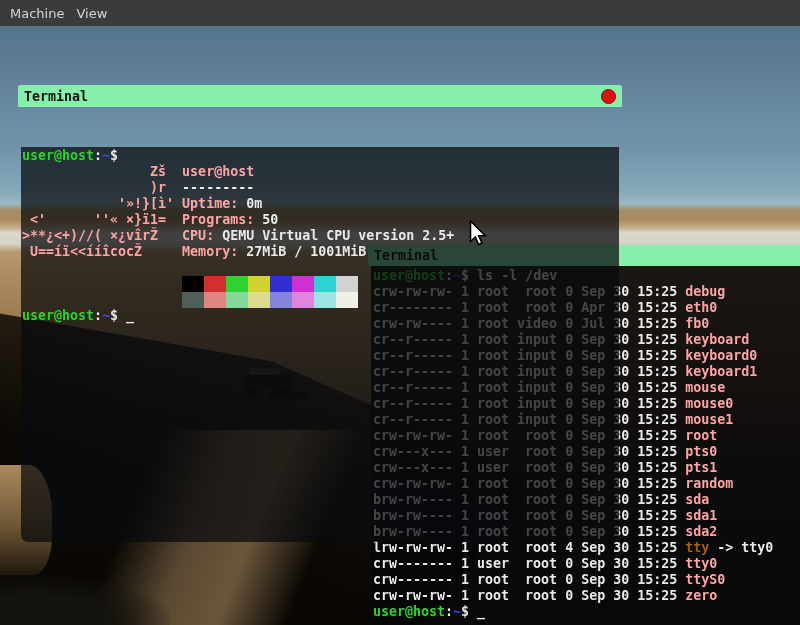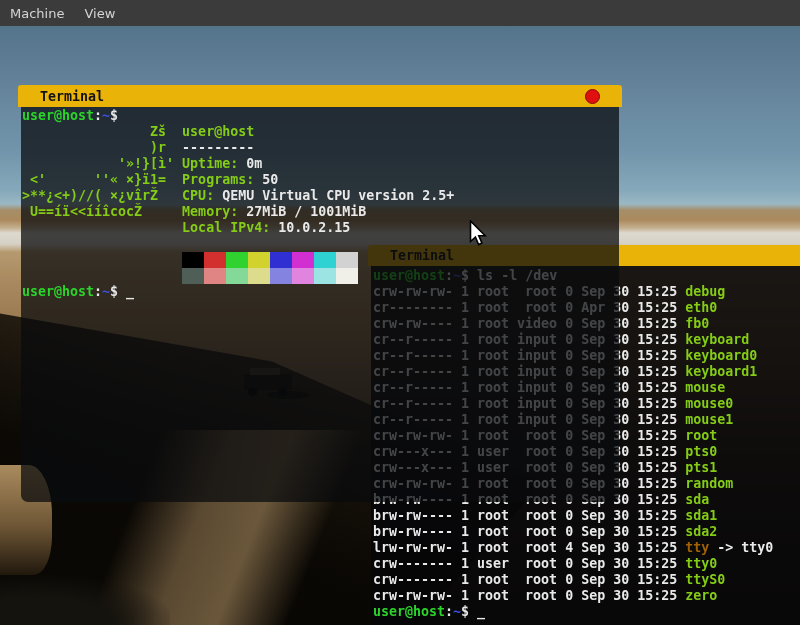--- a/index.html
+++ b/index.html
@@ -6,21 +6,21 @@
   body{
     width:800px;height:625px;overflow:hidden;position:relative;
     background:#000;
     font-family:"DejaVu Sans Mono","Liberation Mono",monospace;
   }
 
   
   .menubar{
     position:absolute;left:0;top:0;width:800px;height:26px;
     background:#3b3b3b;display:flex;align-items:center;
-    padding-left:10px;box-sizing:border-box;gap:20px;z-index:6;
+    padding-left:10px;box-sizing:border-box;gap:12px;z-index:6;
     font-family:"DejaVu Sans","Liberation Sans",sans-serif;
     font-size:13px;color:#d4d4d4;
   }
   .menu-item{cursor:default;}
 
   
   .wallpaper{position:absolute;left:0;top:26px;width:800px;height:599px;z-index:1;
     background:linear-gradient(180deg,
       #54748c 0px,#63829a 55px,#7295ab 125px,#86a9ba 165px,#9bb8c4 178px,
       #a58f68 184px,#ab8a5d 194px,#c4b090 202px,
@@ -44,46 +44,46 @@
   }
   .truck{position:absolute;left:238px;top:360px;width:72px;height:42px;z-index:1;}
   .truck-body{position:absolute;left:6px;top:14px;width:48px;height:16px;background:#14110c;border-radius:2px;}
   .truck-rack{position:absolute;left:12px;top:8px;width:30px;height:7px;background:#3e382c;border-radius:1px;}
   .truck-wheel{position:absolute;width:9px;height:9px;border-radius:50%;background:#060504;top:27px;}
   .truck-shadow{position:absolute;left:28px;top:31px;width:44px;height:8px;background:rgba(0,0,0,0.55);border-radius:50%;}
 
   
   .window{position:absolute;}
   .titlebar{
-    background:#eab308;color:#121212;display:flex;align-items:center;
-    padding:0 22px;box-sizing:border-box;
+    background:#86efac;color:#121212;display:flex;align-items:center;
+    padding:0 6px;box-sizing:border-box;
     font-weight:bold;font-size:13.3px;border-radius:3px 3px 0 0;gap:22px;
   }
   .close-btn{
     margin-left:auto;width:15px;height:15px;border-radius:50%;
     background:#e01010;border:1px solid #8a0606;box-sizing:border-box;
   }
   .win-content{
     margin:0 3px 3px 3px;overflow:hidden;
   }
   #terminal2{left:368px;top:245px;width:470px;height:390px;z-index:2;}
   #terminal2 .titlebar{height:21px;}
   #terminal2 .win-content{background:rgba(6,6,8,0.88);height:600px;padding:2px 0 0 2px;}
   #terminal1{left:18px;top:85px;width:604px;height:420px;z-index:3;}
   #terminal1 .titlebar{height:22px;}
-  #terminal1 .win-content{background:rgba(10,11,13,0.74);height:394px;padding:1px 0 0 1px;border-radius:0 0 7px 7px;}
+  #terminal1 .win-content{background:rgba(10,11,13,0.74);height:394px;padding:1px 0 0 1px;border-radius:0 0 7px 7px;margin-top:40px;}
 
   .tline{
     height:16px;line-height:16px;font-size:13.3px;font-weight:bold;
     white-space:pre;letter-spacing:0;
   }
   .c-green{color:#2bd42b}
   .c-white{color:#e9e9e9}
   .c-blue{color:#3c50e0}
-  .c-yellow{color:#84cc16}
+  .c-yellow{color:#fca5a5}
   .c-cyan{color:#a16207}
   .palette-line{display:flex;padding-left:160px;}
   .swatch{width:22px;height:16px;flex:0 0 22px;}
 
   
   .mouse-cursor{position:absolute;left:469px;top:220px;z-index:7;}
 </style>
 </head>
 <body>
 
@@ -106,21 +106,21 @@
 </div>
 
 <div class="window" id="terminal2">
   <div class="titlebar">
     <span>Terminal</span>
   </div>
   <div class="win-content" id="t2-body">
       <div class="tline"><span class="c-green">user@host</span><span class="c-white">:</span><span class="c-blue">~</span><span class="c-white">$</span><span class="c-white"> ls -l /dev</span></div>
       <div class="tline"><span class="c-white">crw-rw-rw- 1 root  root 0 Sep 30 15:25 </span><span class="c-yellow">debug</span></div>
       <div class="tline"><span class="c-white">cr-------- 1 root  root 0 Apr 30 15:25 </span><span class="c-yellow">eth0</span></div>
-      <div class="tline"><span class="c-white">crw-rw---- 1 root video 0 Sep 30 15:25 </span><span class="c-yellow">fb0</span></div>
+      <div class="tline"><span class="c-white">crw-rw---- 1 root video 0 Jul 30 15:25 </span><span class="c-yellow">fb0</span></div>
       <div class="tline"><span class="c-white">cr--r----- 1 root input 0 Sep 30 15:25 </span><span class="c-yellow">keyboard</span></div>
       <div class="tline"><span class="c-white">cr--r----- 1 root input 0 Sep 30 15:25 </span><span class="c-yellow">keyboard0</span></div>
       <div class="tline"><span class="c-white">cr--r----- 1 root input 0 Sep 30 15:25 </span><span class="c-yellow">keyboard1</span></div>
       <div class="tline"><span class="c-white">cr--r----- 1 root input 0 Sep 30 15:25 </span><span class="c-yellow">mouse</span></div>
       <div class="tline"><span class="c-white">cr--r----- 1 root input 0 Sep 30 15:25 </span><span class="c-yellow">mouse0</span></div>
       <div class="tline"><span class="c-white">cr--r----- 1 root input 0 Sep 30 15:25 </span><span class="c-yellow">mouse1</span></div>
       <div class="tline"><span class="c-white">crw-rw-rw- 1 root  root 0 Sep 30 15:25 </span><span class="c-yellow">root</span></div>
       <div class="tline"><span class="c-white">crw---x--- 1 user  root 0 Sep 30 15:25 </span><span class="c-yellow">pts0</span></div>
       <div class="tline"><span class="c-white">crw---x--- 1 user  root 0 Sep 30 15:25 </span><span class="c-yellow">pts1</span></div>
       <div class="tline"><span class="c-white">crw-rw-rw- 1 root  root 0 Sep 30 15:25 </span><span class="c-yellow">random</span></div>
@@ -141,21 +141,20 @@
     <span class="close-btn"></span>
   </div>
   <div class="win-content" id="t1-body">
       <div class="tline"><span class="c-green">user@host</span><span class="c-white">:</span><span class="c-blue">~</span><span class="c-white">$</span></div>
       <div class="tline"><span class="c-yellow">                Zš  </span><span class="c-yellow">user@host</span></div>
       <div class="tline"><span class="c-yellow">                )r  </span><span class="c-white">---------</span></div>
       <div class="tline"><span class="c-yellow">            '»!}[ì' </span><span class="c-yellow">Uptime:</span><span class="c-white"> 0m</span></div>
       <div class="tline"><span class="c-yellow"> &lt;'      ''« ×}ï1=  </span><span class="c-yellow">Programs:</span><span class="c-white"> 50</span></div>
       <div class="tline"><span class="c-yellow">&gt;**¿&lt;+)//( ×¿vîrŽ   </span><span class="c-yellow">CPU:</span><span class="c-white"> QEMU Virtual CPU version 2.5+</span></div>
       <div class="tline"><span class="c-yellow"> U==íï&lt;&lt;ííîcocŽ     </span><span class="c-yellow">Memory:</span><span class="c-white"> 27MiB / 1001MiB</span></div>
-      <div class="tline"><span class="c-yellow">                    </span><span class="c-yellow">Local IPv4:</span><span class="c-white"> 10.0.2.15</span></div>
       <div class="tline"><span class="c-yellow">                    </span></div>
       <div class="tline palette-line"><span class="swatch" style="background: rgb(0, 0, 0);"></span><span class="swatch" style="background: rgb(210, 47, 47);"></span><span class="swatch" style="background: rgb(47, 210, 47);"></span><span class="swatch" style="background: rgb(210, 210, 47);"></span><span class="swatch" style="background: rgb(47, 47, 210);"></span><span class="swatch" style="background: rgb(210, 47, 210);"></span><span class="swatch" style="background: rgb(47, 210, 210);"></span><span class="swatch" style="background: rgb(210, 210, 210);"></span></div>
       <div class="tline palette-line"><span class="swatch" style="background: rgb(79, 95, 88);"></span><span class="swatch" style="background: rgb(224, 132, 132);"></span><span class="swatch" style="background: rgb(132, 216, 152);"></span><span class="swatch" style="background: rgb(220, 220, 140);"></span><span class="swatch" style="background: rgb(132, 132, 224);"></span><span class="swatch" style="background: rgb(224, 132, 224);"></span><span class="swatch" style="background: rgb(156, 228, 228);"></span><span class="swatch" style="background: rgb(240, 239, 232);"></span></div>
       <div class="tline"><span class="c-green">user@host</span><span class="c-white">:</span><span class="c-blue">~</span><span class="c-white">$</span><span class="c-white"> _</span></div>
     </div>
 </div>
 
 <div class="mouse-cursor">
   <svg width="18" height="27" viewBox="0 0 18 27">
     <path d="M1.5,1 L1.5,21.5 L6.4,17.2 L9.6,24.6 L13,23.1 L9.8,15.8 L16.2,15.8 Z" fill="#ffffff" stroke="#000000" stroke-width="1.6"></path>

